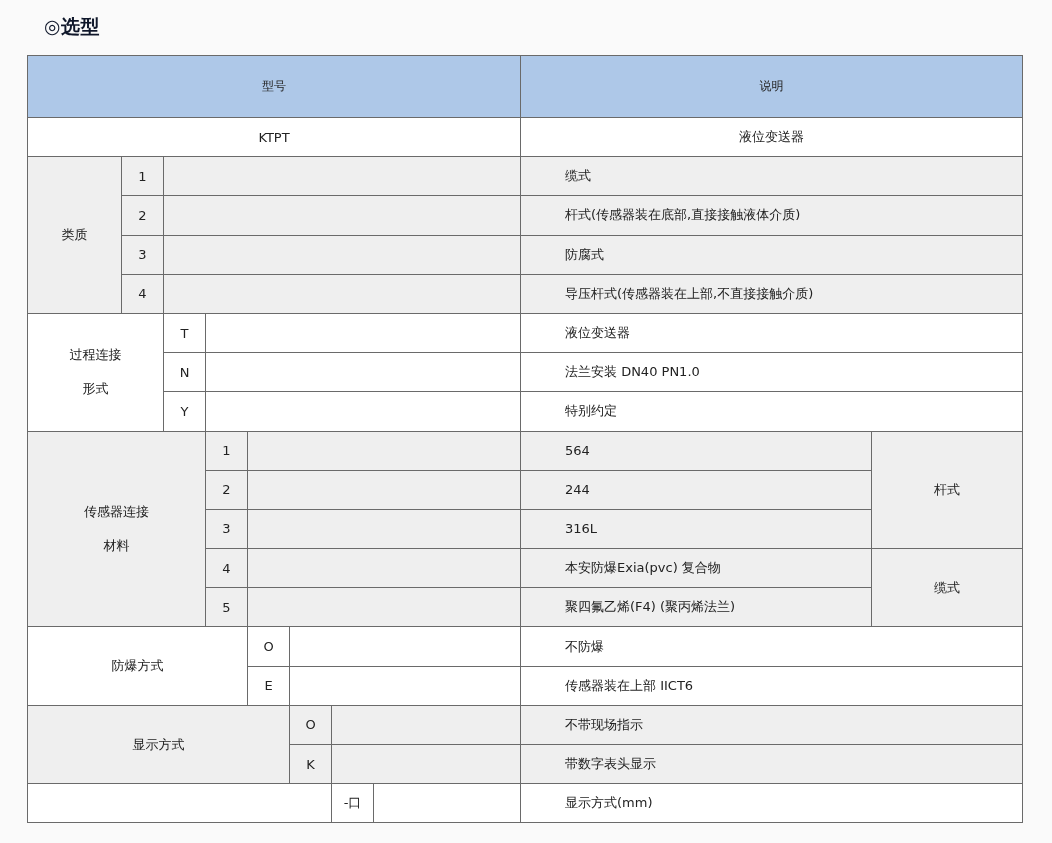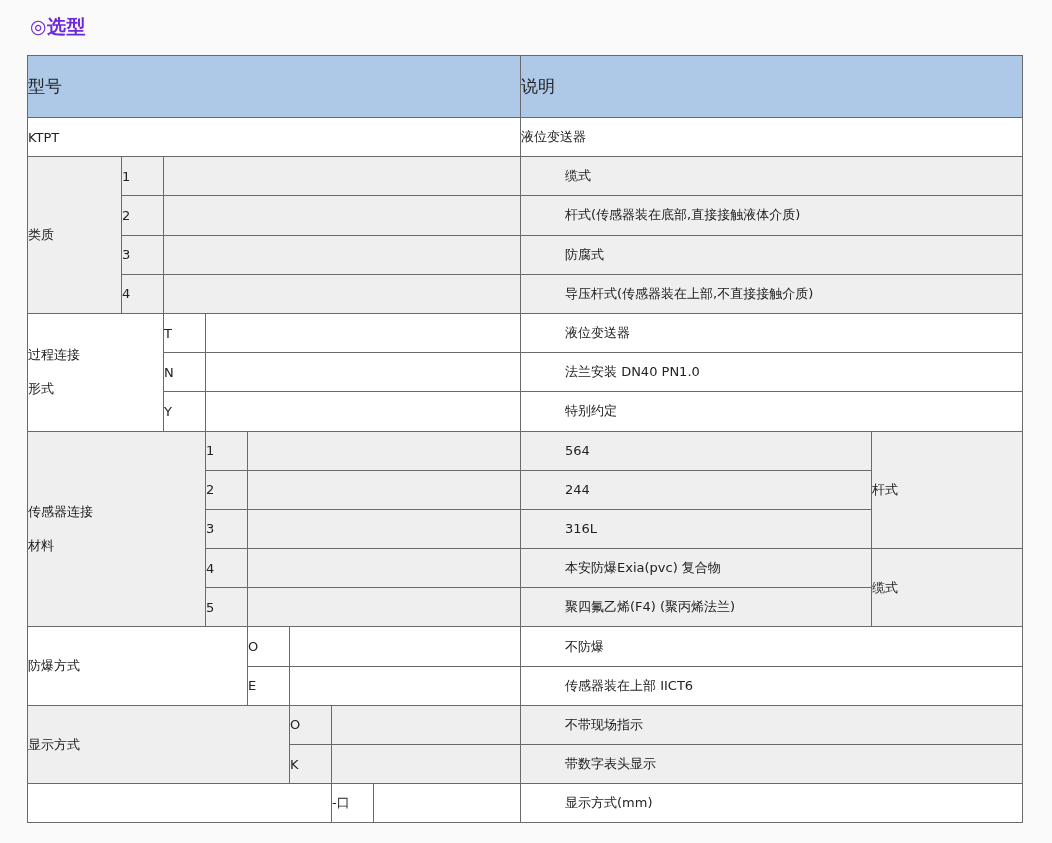--- a/index.html
+++ b/index.html
@@ -5,44 +5,44 @@
   * { box-sizing: border-box; margin: 0; padding: 0; }
   html, body {
     width: 1052px; height: 843px;
     background: #fafafa;
     font-family: "DejaVu Sans", "Liberation Sans", sans-serif;
     color: #222;
     overflow: hidden;
   }
   .page { position: relative; width: 1052px; height: 843px; }
   .section-title {
-    position: absolute; left: 30px; top: 14px;
-    font-size: 19px; font-weight: bold; color: #6d28d9;
+    position: absolute; left: 44px; top: 14px;
+    font-size: 19px; font-weight: bold; color: #0f172a;
     letter-spacing: 0.5px;
   }
   table.spec {
     position: absolute; left: 27px; top: 55px;
     width: 995px;
     border-collapse: collapse;
     table-layout: fixed;
     font-size: 13px;
   }
   table.spec td, table.spec th {
     border: 1px solid #6a6a6a;
     height: 39.2px;
     vertical-align: middle;
     font-weight: normal;
   }
   table.spec tr.hdr th {
     background: #aec8e8;
     height: 62px;
-    text-align: left;
-    font-size: 17px;
+    text-align: center;
+    font-size: 12px;
   }
-  .c { }
+  .c { text-align: center; }
   .desc { text-align: left; padding-left: 44px; }
   .grey td { background: #efefef; }
   .white td { background: #ffffff; }
   .lbl { line-height: 34px; }
 </style>
 </head>
 <body>
 
 <div class="page">
   <div class="section-title">◎选型</div>

